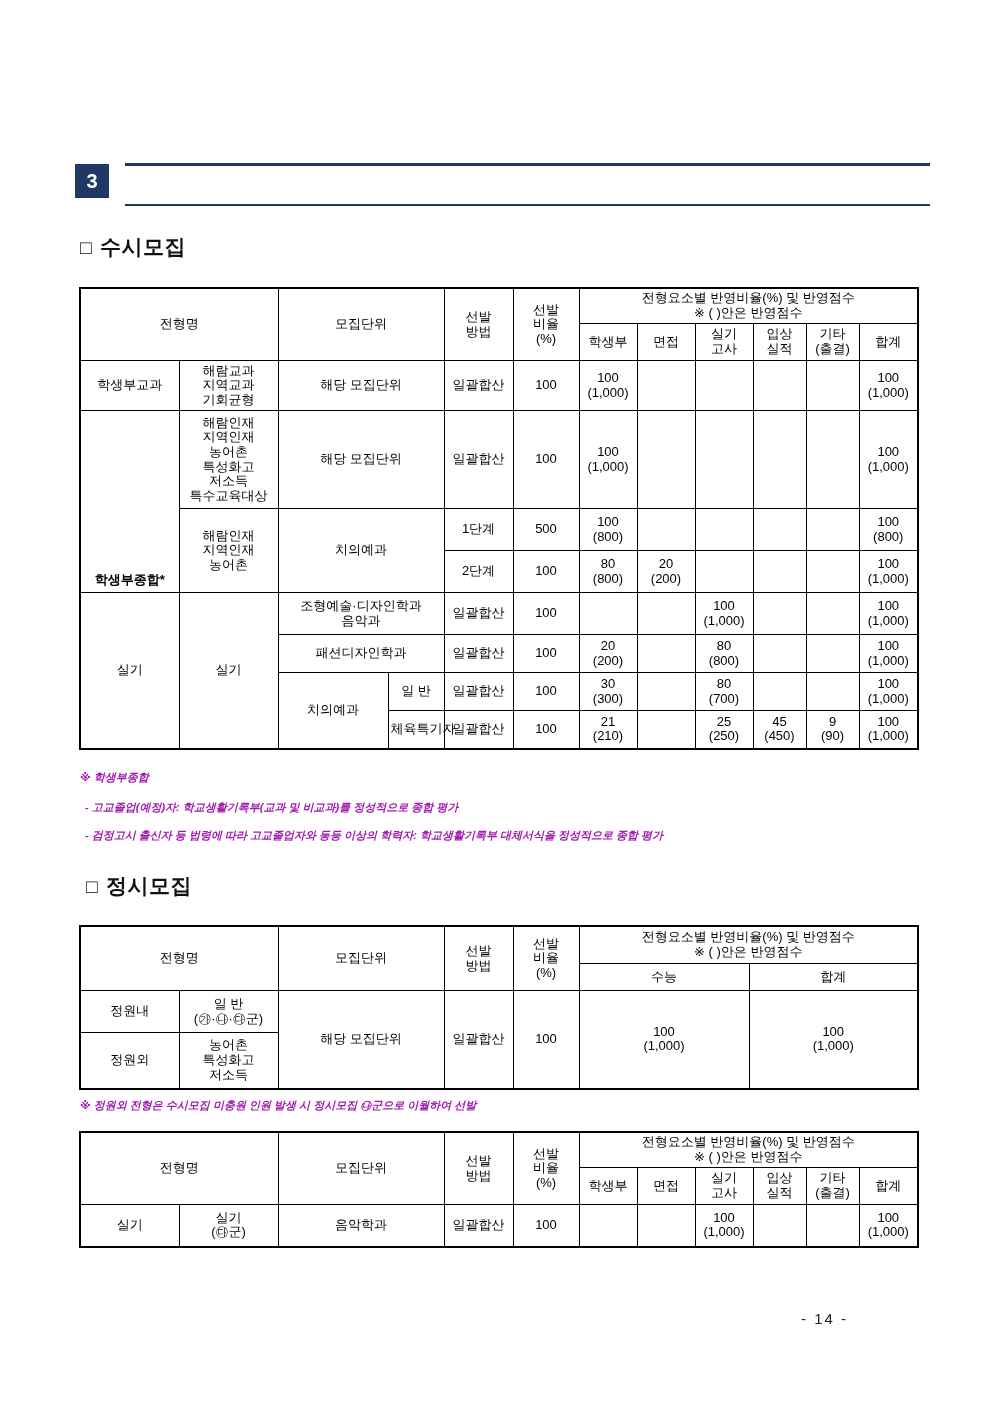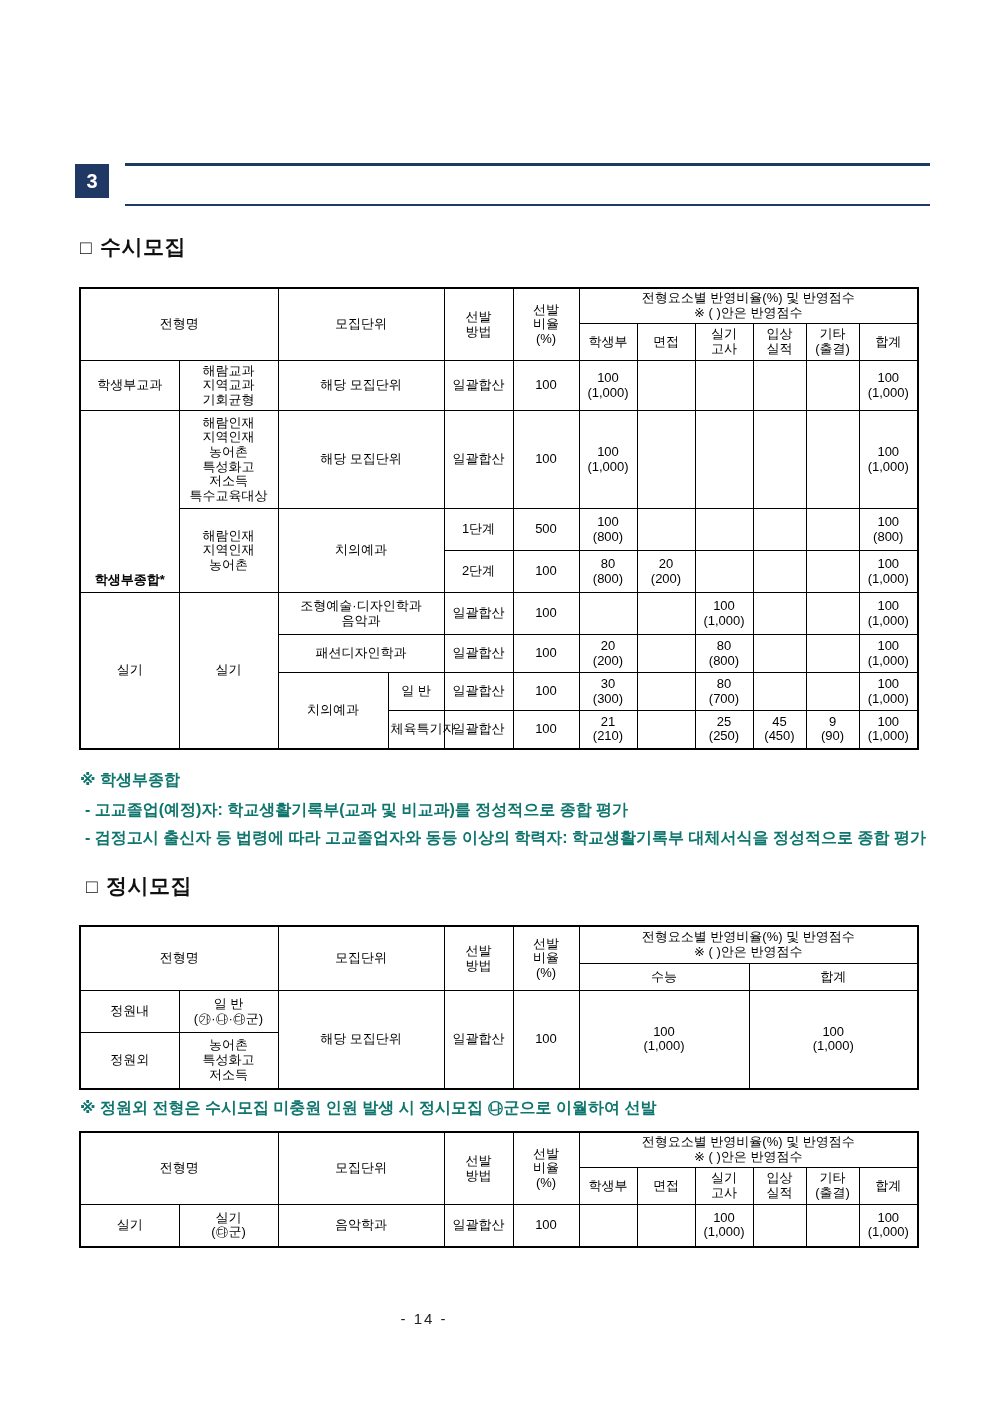--- a/index.html
+++ b/index.html
@@ -114,34 +114,35 @@
   }
   .dotted-bottom > td {
     border-bottom: 1px dotted #000 !important;
   }
   .nm { white-space: pre-line; }
   .sc { white-space: pre-line; line-height: 1.12; }
 
   
   .note {
     position: absolute;
-    font-size: 16px;
+    font-size: 11px;
     font-weight: bold;
-    color: #0f766e;
+    color: #a21caf;
     letter-spacing: 0;
     white-space: nowrap;
+    font-style: italic;
   }
 
   
   .footer {
     position: absolute;
     left: 0;
     top: 1310px;
     width: 848px;
-    text-align: center;
+    text-align: right;
     font-size: 15px;
     color: #222;
     letter-spacing: 2px;
   }
 </style>
 </head>
 <body>
 
 <div class="page">
 

